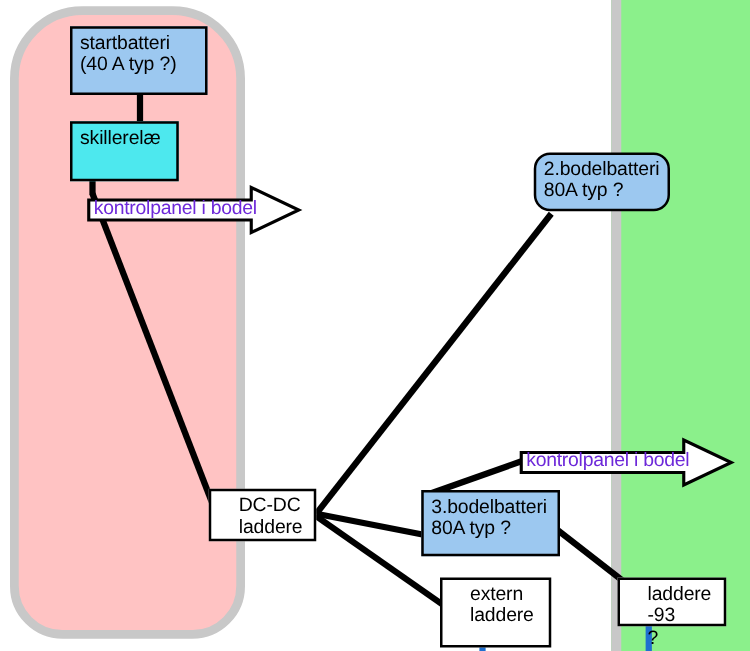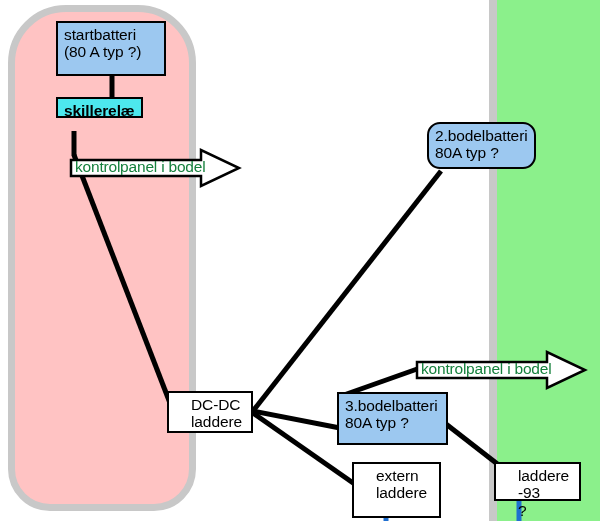--- a/index.html
+++ b/index.html
@@ -65,21 +65,21 @@
   .arrow-wrap {
     position: absolute;
     height: 40px;
   }
   .arrow-wrap svg { display: block; overflow: visible; }
   .arrow-label {
     position: absolute;
     left: 6px;
     top: 10px;
     font-size: 15.5px;
-    color: #15803d;
+    color: #6d28d9;
     white-space: nowrap;
     letter-spacing: -0.2px;
   }
 </style>
 </head>
 <body>
 
 <div id="canvas">
 
   <div class="region-green"></div>
@@ -101,23 +101,23 @@
 
     <line x1="341" y1="396" x2="420" y2="368" stroke="#000" stroke-width="5"></line>
 
     <line x1="446" y1="424" x2="500" y2="466" stroke="#000" stroke-width="5"></line>
 
     <line x1="386" y1="500" x2="386" y2="521" stroke="#1F6FD0" stroke-width="5"></line>
     <line x1="519" y1="500" x2="519" y2="521" stroke="#1F6FD0" stroke-width="5"></line>
   </svg>
 
   <div class="node fill-blue" style="left:56px; top:21px; width:110px; height:55px;">startbatteri
-(80 A typ ?)</div>
+(40 A typ ?)</div>
 
-  <div class="node fill-cyan" style="left:56px; top:97px; width:87px; height:21px;font-weight:bold;">skillerelæ</div>
+  <div class="node fill-cyan" style="left:56px; top:97px; width:87px; height:48px;">skillerelæ</div>
 
   <div class="node fill-blue" style="left:427px; top:122px; width:109px; height:47px;border-radius:13px;">2.bodelbatteri
 80A typ ?</div>
 
   <div class="node fill-white" style="left:167px; top:391px; width:86px; height:42px;">DC-DC
 laddere</div>
 
   <div class="node fill-blue" style="left:337px; top:392px; width:111px; height:53px;">3.bodelbatteri
 80A typ ?</div>
 

